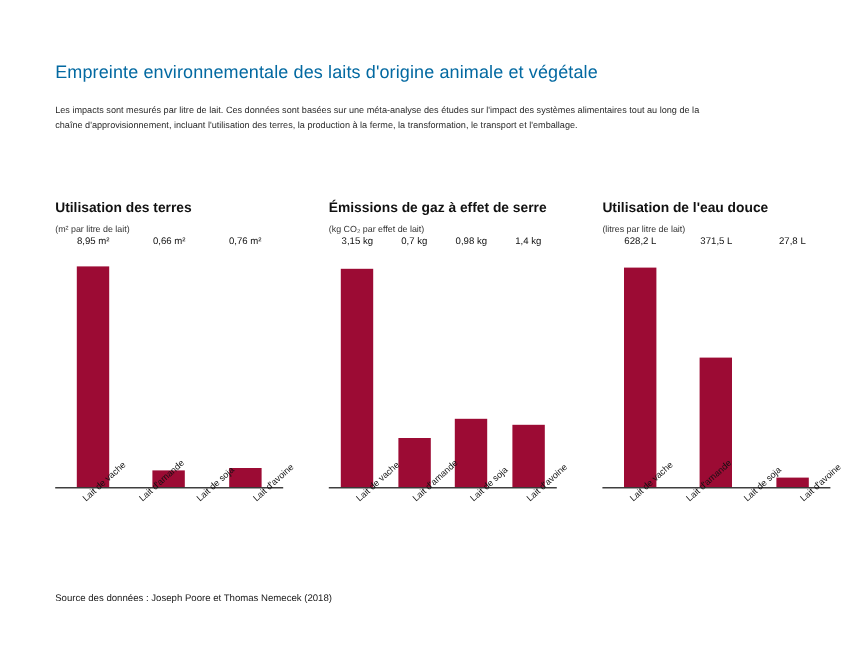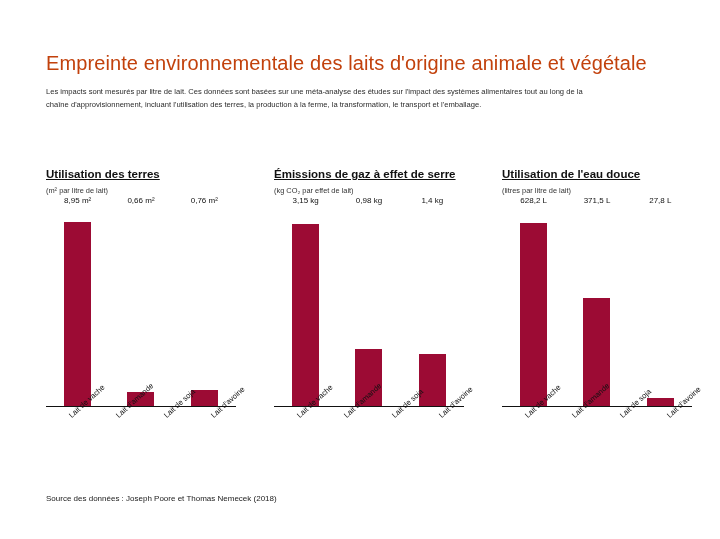--- a/index.html
+++ b/index.html
@@ -16,22 +16,22 @@
   }
   .page {
     position: relative;
     width: 720px;
     height: 539px;
   }
   .title {
     position: absolute;
     left: 46px;
     top: 52px;
-    font-size: 20px;
-    color: #c2410c;
+    font-size: 15px;
+    color: #0369a1;
     letter-spacing: 0.1px;
     white-space: nowrap;
   }
   .subtitle {
     position: absolute;
     left: 46px;
     top: 86px;
     width: 560px;
     font-size: 7.6px;
     line-height: 1.65;
@@ -51,21 +51,20 @@
   }
   .panel-1 { left: 46px; }
   .panel-2 { left: 274px; }
   .panel-3 { left: 502px; }
 
   .panel-title {
     font-size: 11.5px;
     font-weight: bold;
     color: #111111;
     white-space: nowrap;
-    text-decoration: underline;
   }
   .panel-unit {
     margin-top: 6px;
     font-size: 7.4px;
     color: #333333;
     white-space: nowrap;
   }
 
   .plot {
     position: relative;
@@ -183,20 +182,24 @@
   <div class="panel panel-2">
     <div class="panel-title">Émissions de gaz à effet de serre</div>
     <div class="panel-unit">(kg CO₂ par effet de lait)</div>
     <div class="plot">
       <div class="bars">
         <div class="bar-slot">
           <div class="bar-label">3,15 kg</div>
           <div class="bar" style="height:92.6%"></div>
         </div>
         <div class="bar-slot">
+          <div class="bar-label">0,7 kg</div>
+          <div class="bar" style="height:20.6%"></div>
+        </div>
+        <div class="bar-slot">
           <div class="bar-label">0,98 kg</div>
           <div class="bar" style="height:28.8%"></div>
         </div>
         <div class="bar-slot">
           <div class="bar-label">1,4 kg</div>
           <div class="bar" style="height:26.5%"></div>
         </div>
       </div>
       <div class="axis"></div>
       <div class="ticks">

